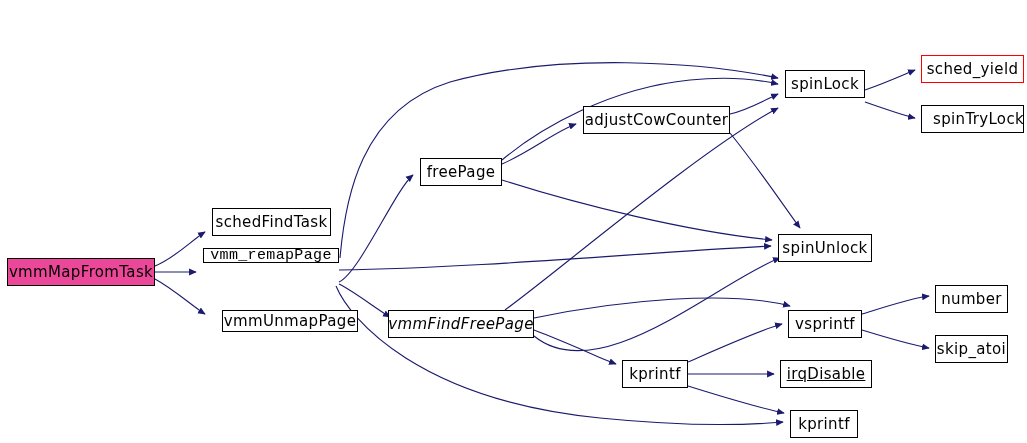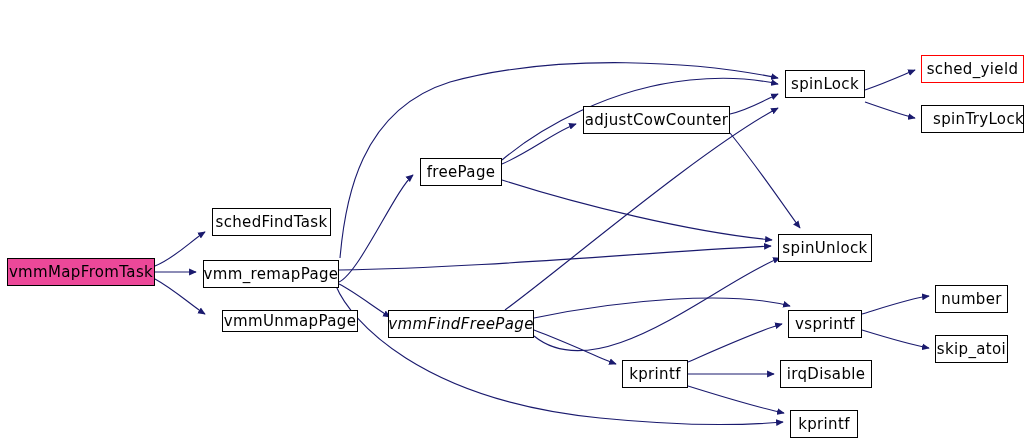--- a/index.html
+++ b/index.html
@@ -91,21 +91,21 @@
       </g>
   </svg>
 
   <div id="node-group">
       <div class="node highlight" style="left: 7px; top: 258px; width: 148px; height: 28px;">
         <span class="node-label">vmmMapFromTask</span>
       </div>
       <div class="node" style="left: 212px; top: 208px; width: 119px; height: 28px;">
         <span class="node-label">schedFindTask</span>
       </div>
-      <div class="node" style="left: 203px; top: 260px; width: 136px; height: 28px;">
+      <div class="node" style="left: 203px; top: 248px; width: 136px; height: 15px; font-family: Liberation Mono, monospace;">
         <span class="node-label">vmm_remapPage</span>
       </div>
       <div class="node" style="left: 203px; top: 310px; width: 136px; height: 22px; margin-left: 19px;">
         <span class="node-label">vmmUnmapPage</span>
       </div>
       <div class="node" style="left: 420px; top: 158px; width: 82px; height: 28px;">
         <span class="node-label">freePage</span>
       </div>
       <div class="node" style="left: 388px; top: 310px; width: 146px; height: 28px; font-style: italic;">
         <span class="node-label">vmmFindFreePage</span>
@@ -118,21 +118,21 @@
       </div>
       <div class="node" style="left: 785px; top: 70px; width: 80px; height: 28px;">
         <span class="node-label">spinLock</span>
       </div>
       <div class="node" style="left: 778px; top: 234px; width: 94px; height: 28px;">
         <span class="node-label">spinUnlock</span>
       </div>
       <div class="node" style="left: 788px; top: 310px; width: 74px; height: 28px;">
         <span class="node-label">vsprintf</span>
       </div>
-      <div class="node" style="left: 780px; top: 360px; width: 92px; height: 28px;">
+      <div class="node" style="left: 780px; top: 360px; width: 92px; height: 28px; text-decoration: underline;">
         <span class="node-label">irqDisable</span>
       </div>
       <div class="node" style="left: 790px; top: 410px; width: 68px; height: 28px;">
         <span class="node-label">kprintf</span>
       </div>
       <div class="node red-outline" style="left: 921px; top: 55px; width: 103px; height: 28px;">
         <span class="node-label">sched_yield</span>
       </div>
       <div class="node" style="left: 921px; top: 105px; width: 103px; height: 28px; padding-left: 12px;">
         <span class="node-label">spinTryLock</span>

